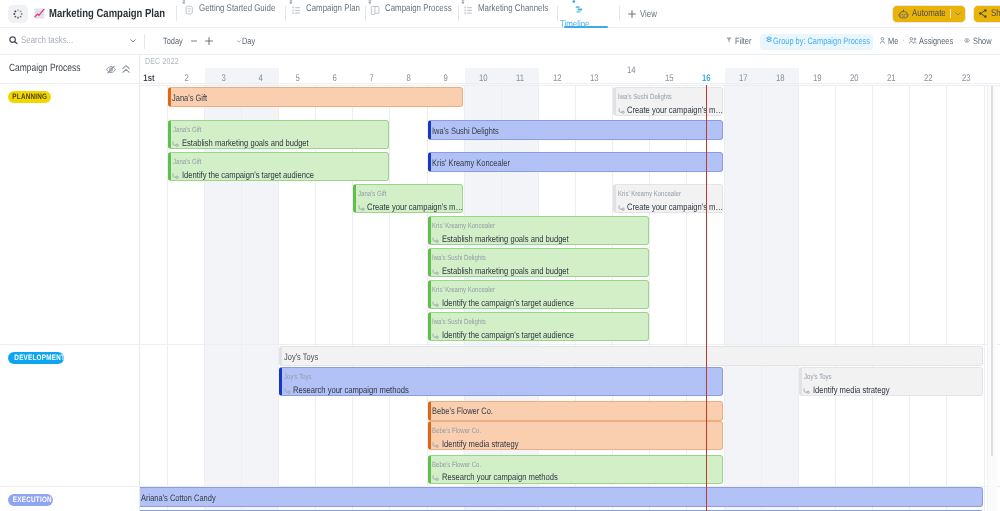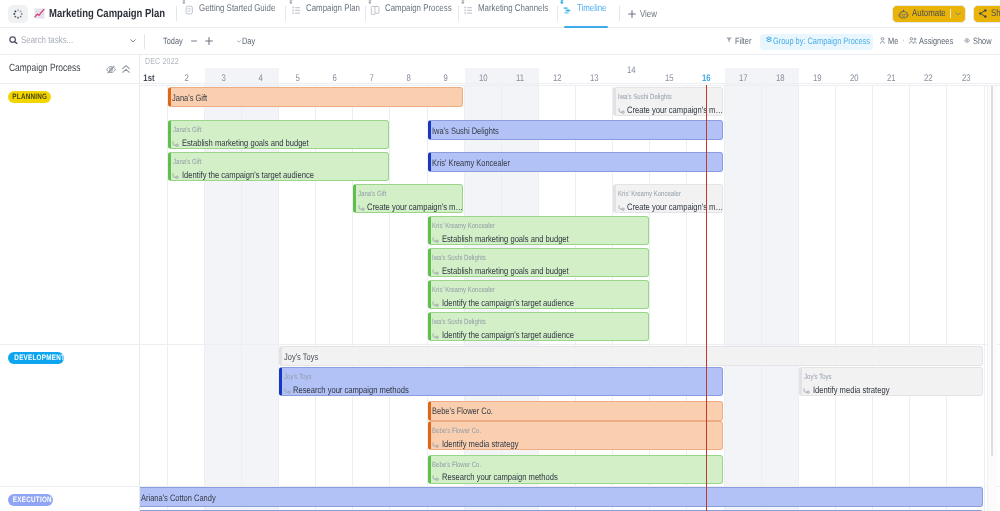--- a/index.html
+++ b/index.html
@@ -191,21 +191,21 @@
               <rect x="3.3" y="10.4" width="1.7" height="1.7" rx=".4" fill="#c6cad2"></rect>
               <rect x="3.3" y="13.2" width="1.7" height="1.7" rx=".4" fill="#c6cad2"></rect>
               <rect x="6" y="7.9" width="5" height="1.3" rx=".6" fill="#c6cad2"></rect>
               <rect x="6" y="10.7" width="5" height="1.3" rx=".6" fill="#c6cad2"></rect>
               <rect x="6" y="13.5" width="5" height="1.3" rx=".6" fill="#c6cad2"></rect>
             </svg>
           </span>
           <span class="tlabel"><span class="cz">Marketing Channels</span></span>
         </div>
         <div class="vsep" style="left: 556.9px;"></div>
-        <div class="tab active" style="left: 560px;">
+        <div class="tab active" style="left: 560px; flex-direction: column;">
           <span class="ic">
             <svg width="12" height="16" viewBox="0 0 12 16" fill="none" xmlns="http://www.w3.org/2000/svg">
               <path d="M2.0 1.2v3.0M1.0 1.2h2.0M1.05 3.0h1.9l-.95 1.5z" stroke="#2ea8e6" stroke-width=".85" stroke-linejoin="round" stroke-linecap="round" fill="#2ea8e6"></path>
               <rect x="3.5" y="8.2" width="4.3" height="1.8" rx=".9" fill="#62c3ef"></rect>
               <rect x="5.5" y="10.6" width="4.8" height="1.8" rx=".9" fill="#3fb0e8"></rect>
               <rect x="4.3" y="13" width="4.5" height="1.8" rx=".9" fill="#8fd6f4"></rect>
             </svg>
           </span>
           <span class="tlabel"><span class="cz">Timeline</span></span>
         </div>

